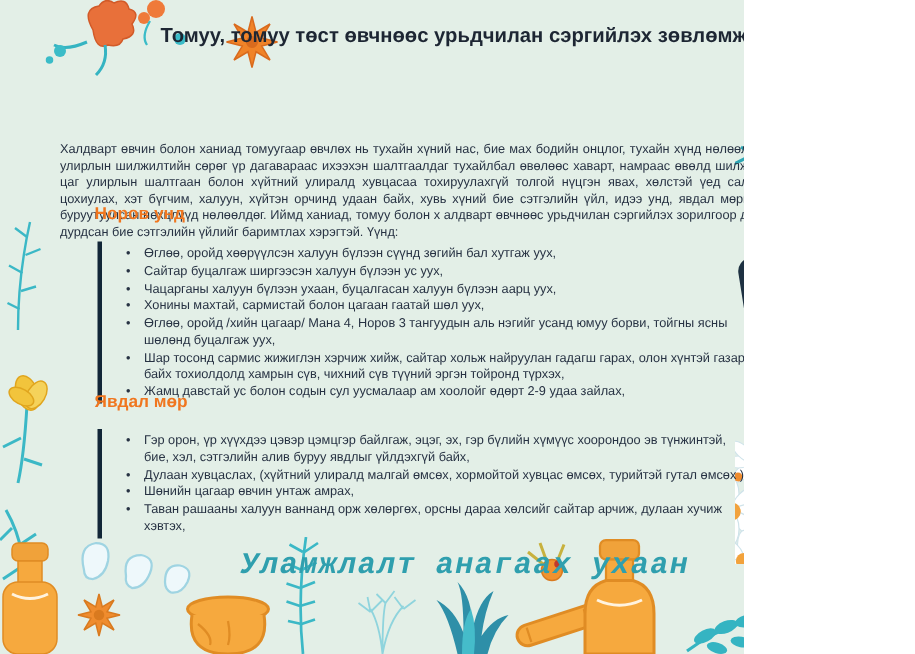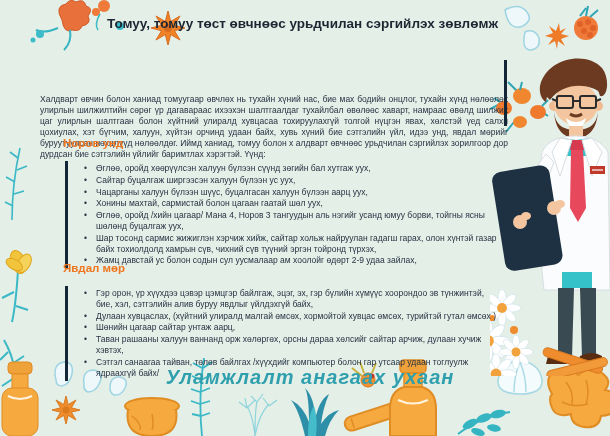--- a/index.html
+++ b/index.html
@@ -1,17 +1,17 @@
 <!DOCTYPE html>
 <html><head>
 <meta charset="utf-8">
 <style>
   html,body{margin:0;padding:0;}
   .page{
-    position:relative;width:610px;height:436px;overflow:hidden;
+    position:relative;width:496px;height:436px;overflow:hidden;
     background:#e3efe7;
     font-family:"Liberation Sans",sans-serif;
     color:#273243;
   }
   .title{
     position:absolute;top:13px;left:45px;width:515px;
     text-align:center;font-weight:bold;font-size:13.5px;line-height:1.6;
     color:#1d2633;z-index:5;
   }
   .intro{
@@ -33,21 +33,21 @@
     list-style:none;margin:12px;padding:2px 0 2px 14px;
     border-left:3px solid #122638;
   }
   .sec-list li{
     position:relative;padding-left:14px;
     font-size:8.5px;line-height:10.8px;margin-bottom:1px;
   }
   .sec-list li::before{content:"\2022";position:absolute;left:2px;}
   .signature{
     position:absolute;top:366px;left:160px;width:300px;text-align:center;
-    font-family:Liberation Sans, sans-serif;font-style:italic;font-weight:bold;
+    font-family:Liberation Mono, monospace;font-style:italic;font-weight:bold;
     font-size:20px;letter-spacing:1px;color:#2f9fae;z-index:8;
   }
   .deco{position:absolute;z-index:1;}
   .deco-top{left:0;top:0;}
   .deco-left{left:0;top:140px;}
   .deco-bottom{left:0;bottom:0;z-index:2;}
   .doctor{left:490px;top:56px;z-index:4;}
 </style>
 </head>
 <body>
@@ -305,34 +305,33 @@
 
   <p class="intro">Халдварт өвчин болон ханиад томуугаар өвчлөх нь тухайн хүний нас,  бие мах бодийн  онцлог, тухайн хүнд нөлөөлөх улирлын шилжилтийн сөрөг үр дагавараас ихээхэн шалтгаалдаг тухайлбал өвөлөөс хаварт, намраас өвөлд шилжих цаг улирлын шалтгаан болон хүйтний улиралд хувцасаа тохируулахгүй толгой  нүцгэн явах, хөлстэй үед салхи  цохиулах, хэт  бүгчим, халуун, хүйтэн  орчинд удаан байх, хувь хүний бие  сэтгэлийн үйл, идээ унд,  явдал мөрийг буруутуулсан нөхцлүүд нөлөөлдөг. Иймд ханиад, томуу болон х алдварт  өвчнөөс  урьдчилан  сэргийлэх  зорилгоор дор дурдсан   бие сэтгэлийн  үйлийг баримтлах хэрэгтэй. Үүнд:</p>
 
   <div class="vbar-right"></div>
 
   <div class="section sec-food">
     <h2 class="sec-head">Норов унд</h2>
     <ul class="sec-list">
         <li>Өглөө, оройд хөөрүүлсэн халуун бүлээн сүүнд зөгийн бал хутгаж уух,</li>
         <li>Сайтар буцалгаж ширгээсэн халуун бүлээн ус уух,</li>
-        <li>Чацарганы халуун бүлээн шүүс, буцалгасан халуун бүлээн аарц уух,</li>
+        <li>Чацарганы халуун бүлээн ухаан, буцалгасан халуун бүлээн аарц уух,</li>
         <li>Хонины махтай, сармистай болон цагаан гаатай шөл уух,</li>
         <li>Өглөө, оройд /хийн цагаар/  Мана 4, Норов 3 тангуудын аль нэгийг усанд юмуу борви, тойгны ясны шөлөнд буцалгаж уух,</li>
         <li>Шар тосонд сармис жижиглэн хэрчиж хийж, сайтар хольж найруулан гадагш гарах, олон хүнтэй газар байх тохиолдолд хамрын сүв, чихний сүв түүний эргэн тойронд түрхэх,</li>
         <li>Жамц давстай ус болон содын сул уусмалаар ам хоолойг өдөрт 2-9 удаа зайлах,</li>
       </ul>
   </div>
 
   <div class="section sec-conduct">
     <h2 class="sec-head">Явдал мөр</h2>
     <ul class="sec-list">
         <li>Гэр орон, үр хүүхдээ цэвэр цэмцгэр байлгаж, эцэг, эх, гэр бүлийн хүмүүс хоорондоо эв түнжинтэй, бие, хэл, сэтгэлийн алив буруу явдлыг үйлдэхгүй байх,</li>
         <li>Дулаан хувцаслах, (хүйтний улиралд малгай өмсөх, хормойтой хувцас өмсөх, турийтэй гутал өмсөх )</li>
-        <li>Шөнийн цагаар сайтар унтаж аарц,</li>
+        <li>Шөнийн цагаар өвчин унтаж амрах,</li>
         <li>Таван рашааны халуун ваннанд орж хөлөргөх, орсны дараа хөлсийг сайтар арчиж, дулаан хучиж хэвтэх,</li>
-        <li>Сэтгэл санаагаа тайван, төлөв байлгах /хүүхдийг компьютер болон гар утсаар удаан тоглуулж ядраахгүй байх/</li>
       </ul>
   </div>
 
   <div class="signature">Уламжлалт анагаах ухаан</div>
 
 </div>
 
 </body></html>

